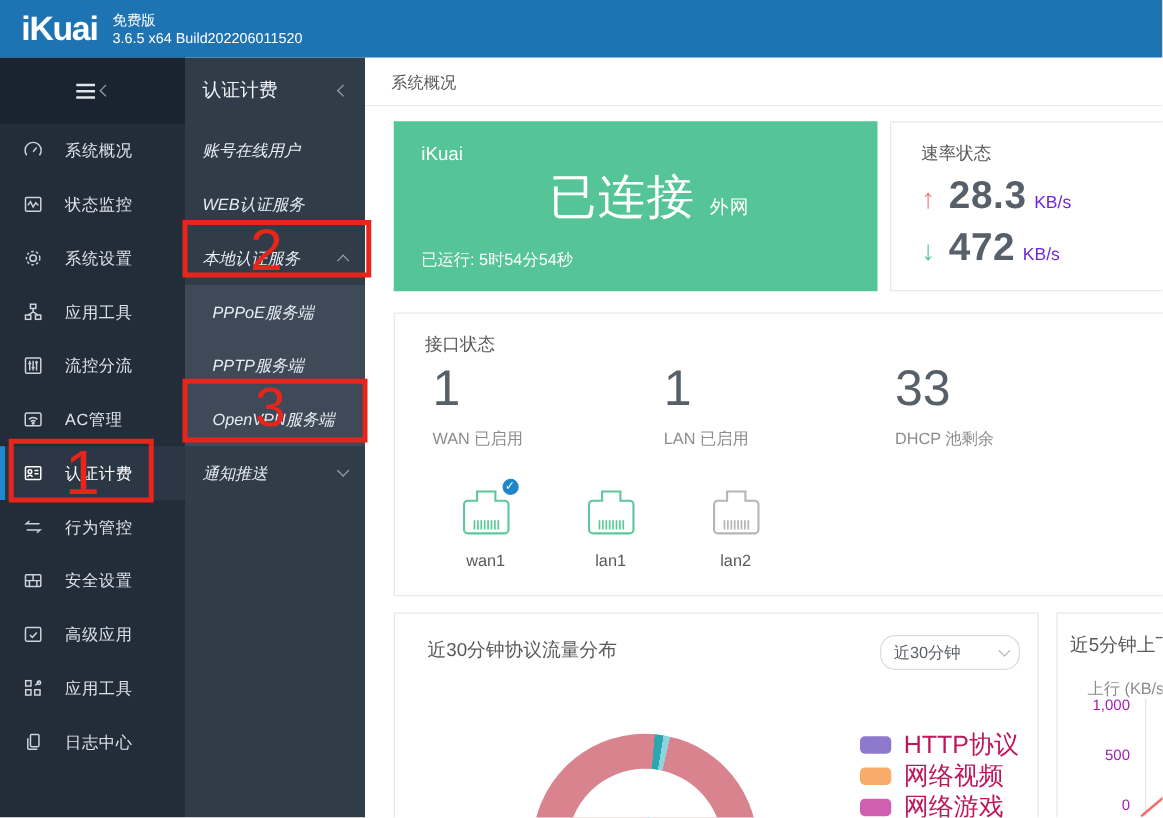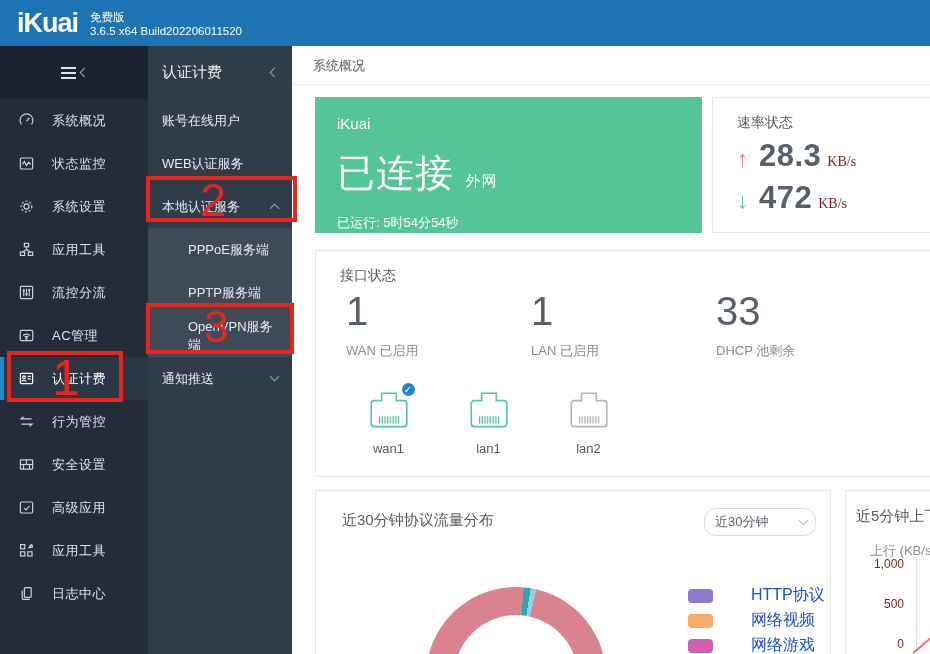--- a/index.html
+++ b/index.html
@@ -20,47 +20,47 @@
   .burger i { display:block; width:15px; height:2px; background:#dfe6ec; margin:3px 0; }
   .nav-item { height:43px; display:flex; align-items:center; padding-left:18px; cursor:pointer; position:relative; }
   .nav-item.active { background:#2b3744; }
   .nav-item.active::before { content:""; position:absolute; left:0; top:0; width:4px; height:43px; background:#1f8ad2; }
   .nav-item svg { width:17px; height:17px; flex:none; }
   .nav-item .lbl { color:#dde4ea; font-size:13px; margin-left:17px; letter-spacing:0.5px; }
   
   .submenu { position:absolute; left:148px; top:46px; width:144px; height:608px; background:#303c48; z-index:4; }
   .sub-head { height:53px; display:flex; align-items:center; padding:0 14px; }
   .sub-head .t { color:#eef2f6; font-size:15px; flex:1; }
-  .sub-item { height:43px; display:flex; align-items:center; padding:0 14px; cursor:pointer; color:#e7edf2; font-size:13px; }
+  .sub-item { height:43px; display:flex; align-items:center; padding:0 14px; cursor:pointer; color:#e7edf2; font-size:13px;font-style:italic; }
   .sub-item .t { flex:1; }
   .sub-group { background:#3e4a57; }
-  .sub-group .sub-item { padding-left:40px; }
+  .sub-group .sub-item { padding-left:22px; }
   .chev { width:7px; height:7px; border-left:1.5px solid #98a4af; border-bottom:1.5px solid #98a4af; display:inline-block; }
   .chev.up { transform:rotate(135deg); margin-top:4px; }
   .chev.down { transform:rotate(-45deg); margin-bottom:4px; }
   .chev.left { transform:rotate(45deg); }
   
   .main { position:absolute; left:292px; top:46px; width:638px; height:608px; background:#fff; }
   .crumb { height:39px; line-height:39px; padding-left:21px; font-size:13px; color:#595959; border-bottom:1px solid #ebebeb; }
   .card { position:absolute; background:#fff; border:1px solid #e8e8e8; }
   .card-title { font-size:14px; color:#595959; }
   
   .conn { left:23px; top:51px; width:387px; height:136px; background:#55c598; border:none; color:#fff; padding:18px 0 0 22px; }
   .conn .brand { font-size:15px; }
-  .conn .big { font-size:38px; font-weight:500; letter-spacing:1px; margin-top:21px; line-height:40px; }
+  .conn .big { font-size:38px; font-weight:500; letter-spacing:1px; margin-top:6px; line-height:40px;text-align:center; }
   .conn .net { font-size:15px; font-weight:400; }
   .conn .up { font-size:13px; margin-top:13px; }
   
   .rate { left:420px; top:51px; width:272px; height:136px; padding:16px 0 0 24px; }
   .rate .row { display:flex; align-items:baseline; margin-top:6px; }
   .rate .arr { font-size:22px; width:22px; }
   .rate .arr.u { color:#f17c84; }
   .rate .arr.d { color:#5bc69b; }
   .rate .val { font-size:31px; font-weight:700; color:#576069; letter-spacing:0.5px; }
-  .rate .unit { font-size:14px; color:#7f1d1d; margin-left:6px;font-family:Liberation Serif, serif; }
+  .rate .unit { font-size:14px; color:#6d28d9; margin-left:6px; }
   
   .iface { left:23px; top:204px; width:810px; height:227px; padding:16px 0 0 24px; }
   .stat { position:absolute; top:38px; }
   .stat .num { font-size:40px; font-weight:300; color:#576069; }
   .stat .lab { font-size:13px; color:#8c8c8c; margin-top:8px; }
   .stat.s0 { left:30px; } .stat.s1 { left:215px; } .stat.s2 { left:400px; }
   .port { position:absolute; top:136px; width:65px; text-align:center; }
   .port.p0 { left:40px; } .port.p1 { left:140px; } .port.p2 { left:240px; }
   .port .ic { position:relative; width:46px; height:48px; margin:0 auto; }
   .port .name { font-size:13px; color:#595959; margin-top:6px; }
@@ -70,26 +70,26 @@
   .proto .card-title { font-size:15px; }
   .select { position:absolute; right:14px; top:17px; width:112px; height:28px; border:1px solid #d9dce1; border-radius:12px; display:flex; align-items:center; padding:0 8px 0 10px; cursor:pointer; }
   .select .t { flex:1; font-size:13px; color:#5a5e66; }
   .select .chev { border-color:#b6bac1; }
   .donut { position:absolute; left:110px; top:96px; width:180px; height:180px; border-radius:50%;
            background:conic-gradient(#d9838f 0deg 5deg, #2aa7b0 5deg 9.5deg, #8fd3dc 9.5deg 13deg, #d9838f 13deg 360deg); }
   .donut::after { content:""; position:absolute; left:28px; top:28px; width:124px; height:124px; border-radius:50%; background:#fff; }
   .legend { position:absolute; left:372px; top:92px; }
   .leg-row { display:flex; align-items:center; height:25px; }
   .leg-sw { width:25px; height:14px; border-radius:4px; margin-right:10px; }
-  .leg-t { font-size:16px; color:#1d4ed8;margin-left:28px; }
+  .leg-t { font-size:20px; color:#be185d; }
   
   .updown { left:553px; top:444px; width:290px; height:300px; padding:16px 0 0 10px; }
   .updown .card-title { font-size:15px; }
   .axis-name { font-size:13px; color:#8c8c8c; margin-top:16px; margin-left:14px; }
-  .ytick { position:absolute; left:0; width:58px; text-align:right; font-size:12px; color:#7f1d1d; }
+  .ytick { position:absolute; left:0; width:58px; text-align:right; font-size:12px; color:#a21caf; }
   .vaxis { position:absolute; left:70px; top:68px; width:1px; height:94px; background:#e4e4e4; }
   .redline { position:absolute; left:60px; top:140px; }
   
   .abox { position:absolute; border:4px solid #e8251d; z-index:50; }
   .anum { position:absolute; color:#e8251d; z-index:51; font-family:"Liberation Sans","DejaVu Sans",sans-serif; }
   #box1 { left:7px;  top:351px; width:116px; height:51px; }
   #num1 { left:52px; top:349px; font-size:50px; }
   #box2 { left:146px; top:176px; width:151px; height:46px; }
   #num2 { left:200px; top:172px; font-size:47px; }
   #box3 { left:146px; top:303px; width:148px; height:51px; }

